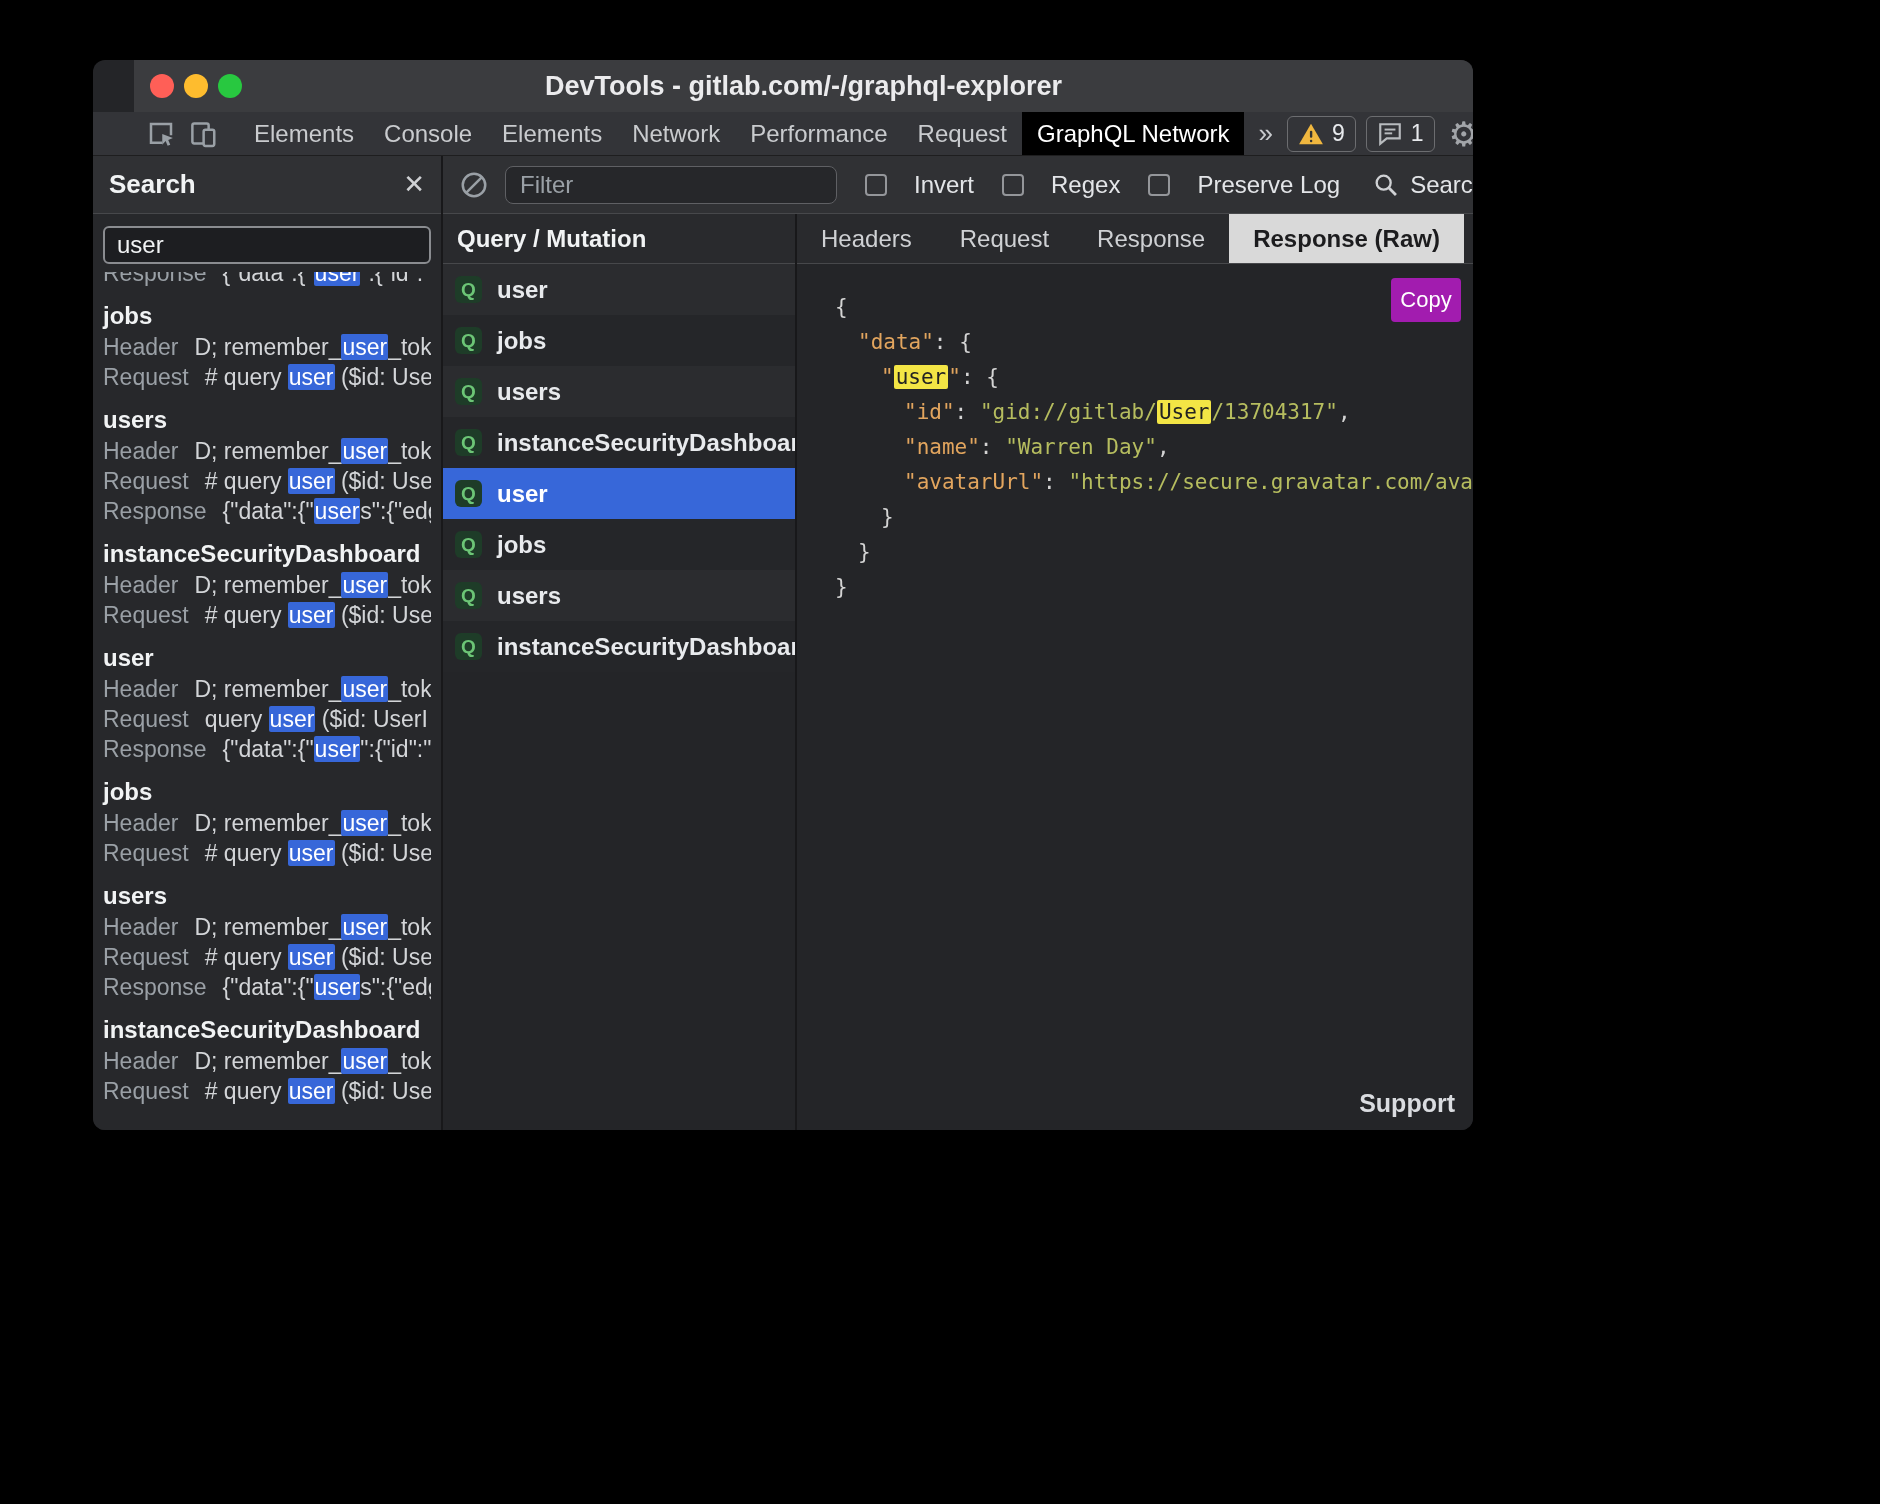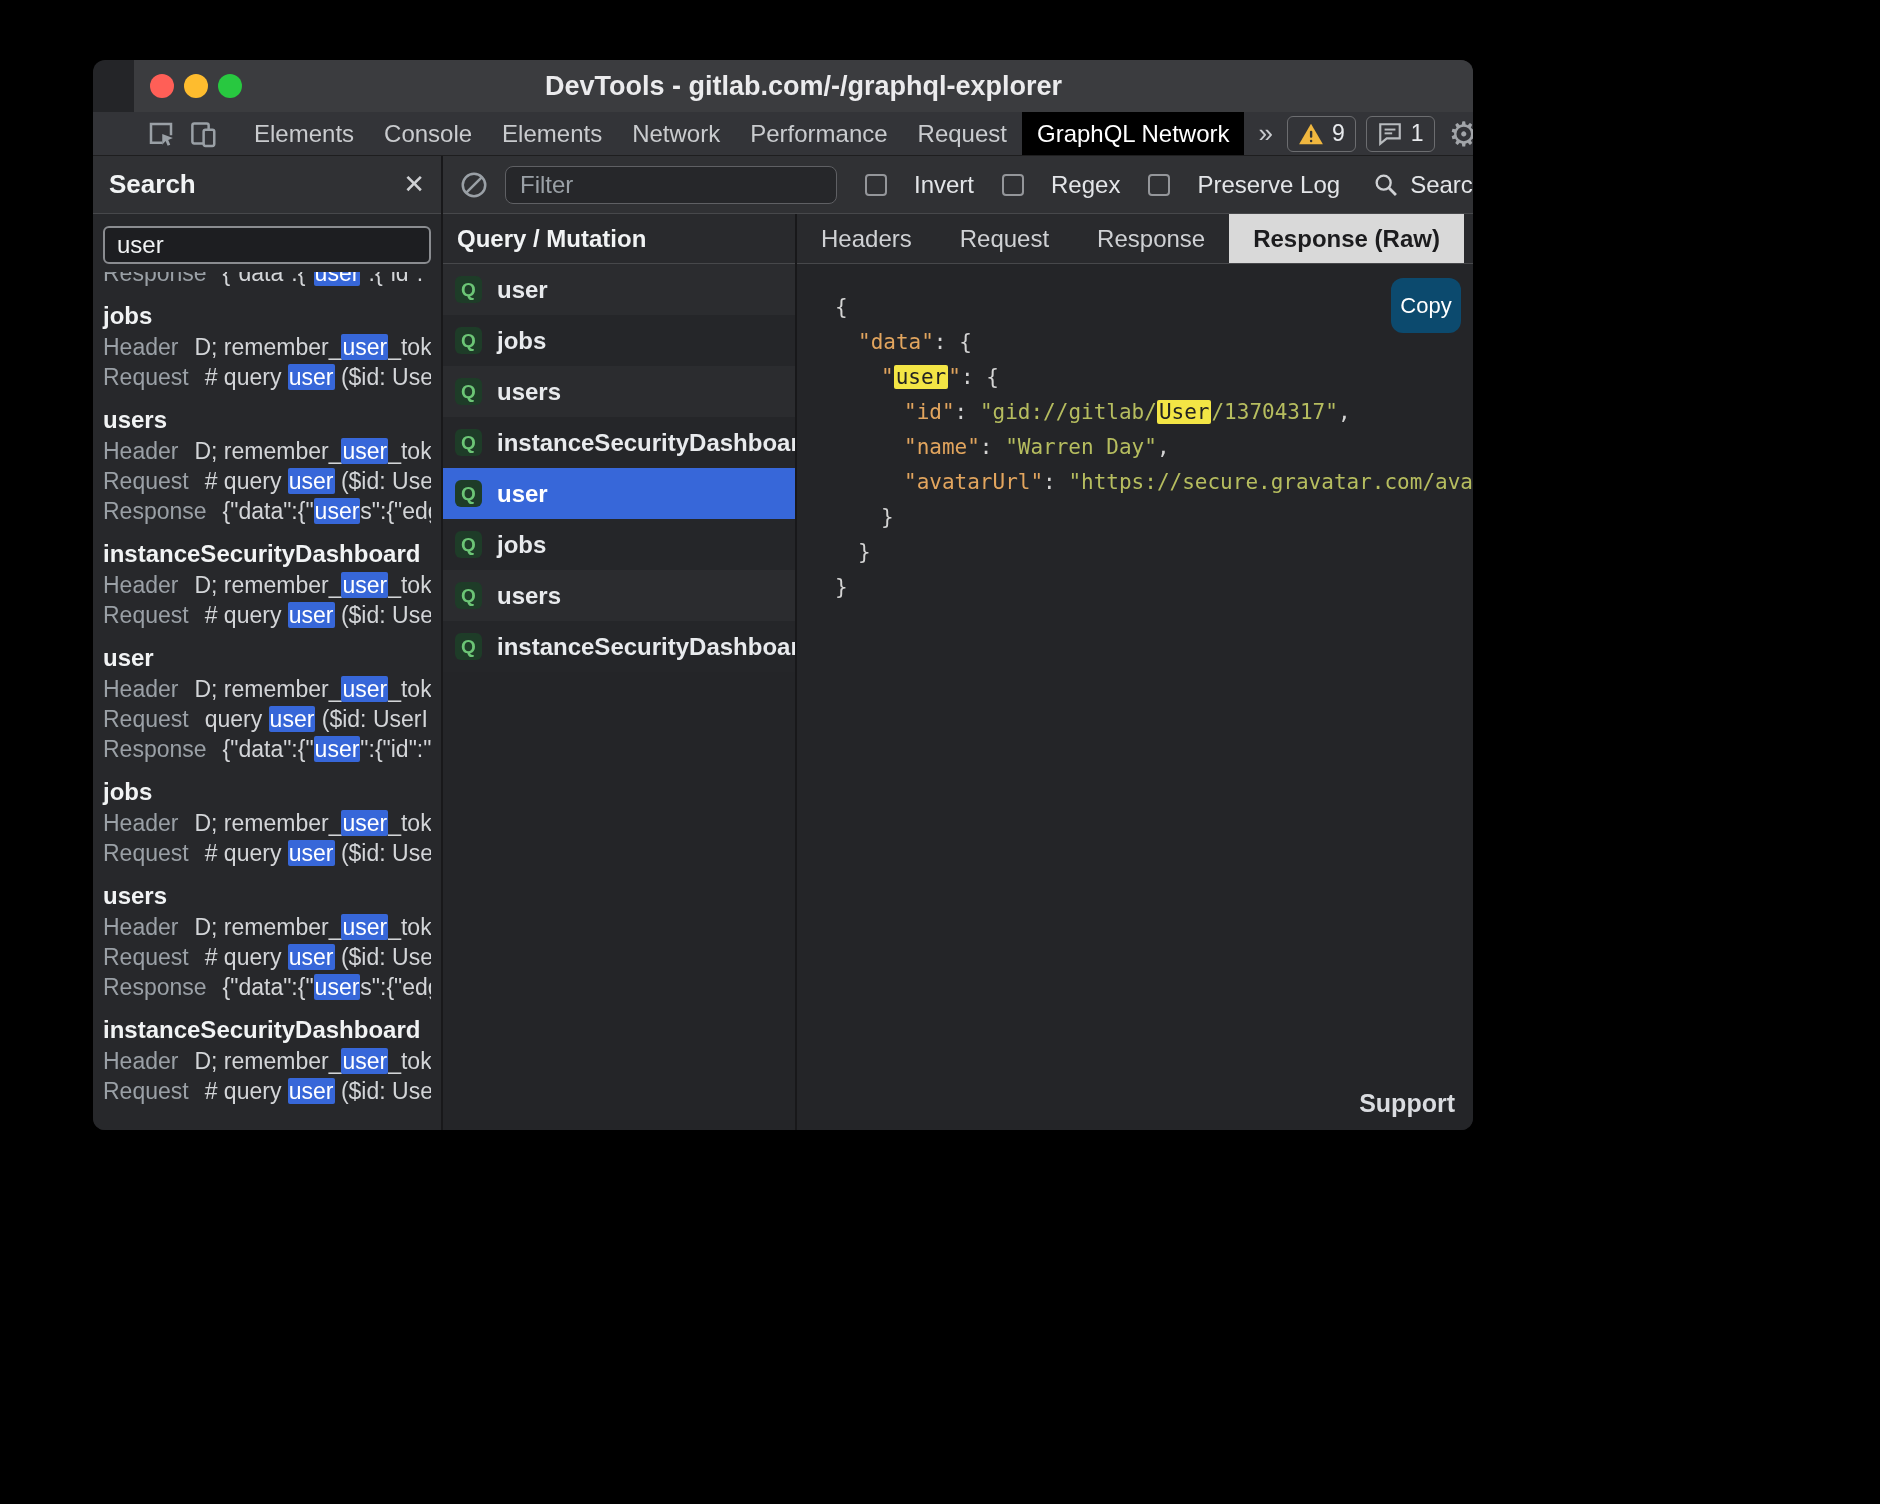--- a/index.html
+++ b/index.html
@@ -90,22 +90,22 @@
   
   .details-panel { flex:1; display:flex; flex-direction:column; min-width:0; background:#242528; }
   .detail-tabs { height:50px; flex:0 0 auto; background:#292a2d; border-bottom:1px solid #47484b;
                  display:flex; align-items:stretch; }
   .dtab { display:flex; align-items:center; padding:0 24px; color:#cfd1d4; font-size:24px; white-space:nowrap; }
   .dtab.active { background:#d9d9d9; color:#1c1c1e; font-weight:bold; }
   .detail-tabs .close-x { display:flex; align-items:center; padding:0 20px; margin-left:auto; }
 
   .detail-body { flex:1; position:relative; overflow:hidden;
                  padding:26px 0 0 38px; }
-  .copy-btn { position:absolute; top:14px; right:12px; width:70px; height:55px;
-              background:#0c4a6e; border:none; border-radius:12px; color:#fff; font-size:22px;
+  .copy-btn { position:absolute; top:14px; right:12px; width:70px; height:44px;
+              background:#a21caf; border:none; border-radius:4px; color:#fff; font-size:22px;
               font-family:"Liberation Sans", sans-serif; }
   .json-viewer { font-family:"DejaVu Sans Mono", monospace; font-size:21px; line-height:35px;
                  white-space:pre; color:#d4d4d4; }
   .json-line { white-space:pre; }
   .c-p { color:#d4d4d4; }
   .c-k { color:#e2a55e; }
   .c-s { color:#b6bd5f; }
   .yhl { background:#f3e545; color:#222; border-radius:2px; padding:0 2px; }
   .support { position:absolute; right:18px; bottom:12px; color:#dadce0; font-size:25px; font-weight:bold; }
 

